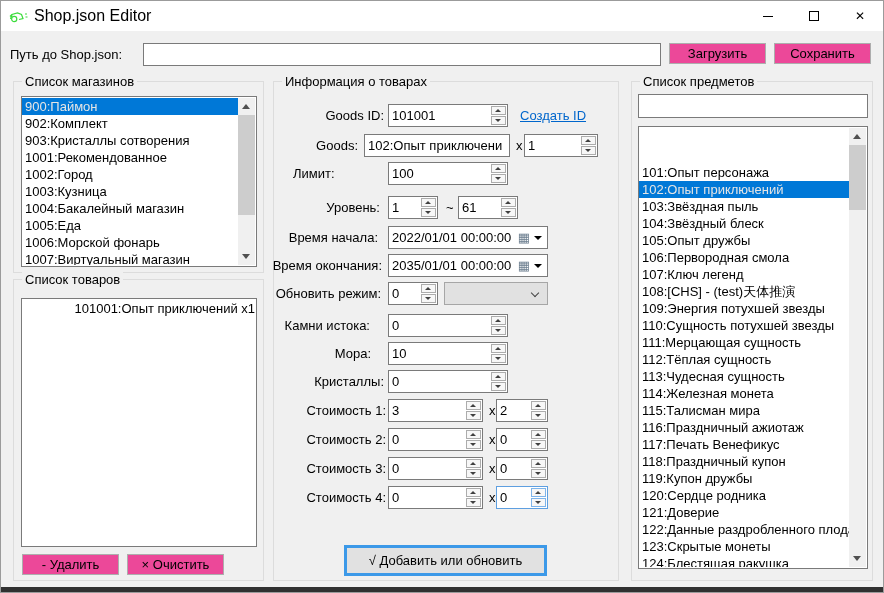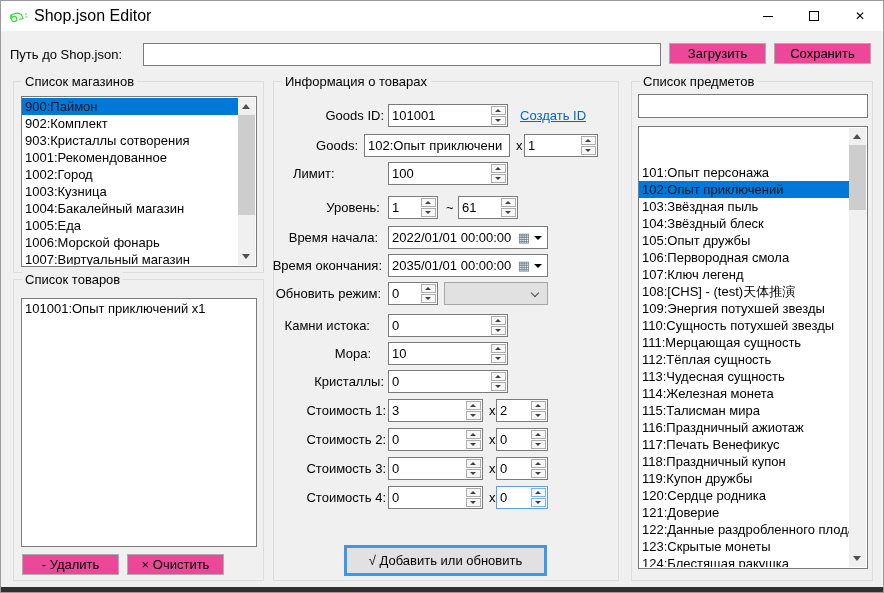--- a/index.html
+++ b/index.html
@@ -22,21 +22,21 @@
           font-family:"Liberation Sans",sans-serif; font-size:13px; padding:0 3px; outline:none; }
   .btn  { position:absolute; height:21px; background:#ec4899; border:1px solid #ADADAD;
           font-size:13px; text-align:center; line-height:20px; cursor:default; }
   .group { position:absolute; border:1px solid #DCDCDC; }
   .group-label { position:absolute; top:-8px; left:8px; background:#F0F0F0; padding:0 3px;
                  font-size:13px; line-height:15px; white-space:nowrap; }
 
   .listbox { position:absolute; background:#fff; border:1px solid #7A7A7A; overflow:hidden; }
   .list-inner { position:absolute; left:0; top:1px; bottom:1px; overflow:hidden; }
   .li { height:17px; line-height:17px; padding-left:3px; white-space:nowrap; overflow:hidden; }
-  .li.sel { background:#0078D7; color:#0f172a; }
+  .li.sel { background:#0078D7; color:#e5e5e5; }
 
   .vscroll { position:absolute; right:1px; top:1px; bottom:1px; width:17px; background:#F0F0F0; }
   .varrow { position:absolute; left:0; width:17px; height:17px; }
   .varrow.up { top:0; } .varrow.dn { bottom:0; }
   .varrow.up::after { content:""; position:absolute; left:4px; top:6px;
       border-left:4px solid transparent; border-right:4px solid transparent; border-bottom:5px solid #505050; }
   .varrow.dn::after { content:""; position:absolute; left:4px; top:6px;
       border-left:4px solid transparent; border-right:4px solid transparent; border-top:5px solid #505050; }
   .vthumb { position:absolute; left:0; width:17px; background:#CDCDCD; }
 
@@ -120,21 +120,21 @@
         <div class="varrow up"></div>
         <div class="vthumb" style="top:17px; height:100px;"></div>
         <div class="varrow dn"></div>
       </div>
     </div>
   </div>
 
   <div class="group" style="left:12px; top:278px; width:251px; height:302px;">
     <div class="group-label">Список товаров</div>
     <div class="listbox" style="left:7px; top:18px; width:236px; height:249px;">
-      <div class="list-inner" style="right:1px;">
+      <div class="list-inner" style="right:1px;text-align:right;">
           <div class="li">101001:Опыт приключений x1</div>
         </div>
     </div>
     <div class="btn" style="left:8px; top:274px; width:97px;">- Удалить</div>
     <div class="btn" style="left:113px; top:274px; width:97px;">× Очистить</div>
   </div>
 
   <div class="group" style="left:272px; top:80px; width:346px; height:500px;">
     <div class="group-label">Информация о товарах</div>
 

